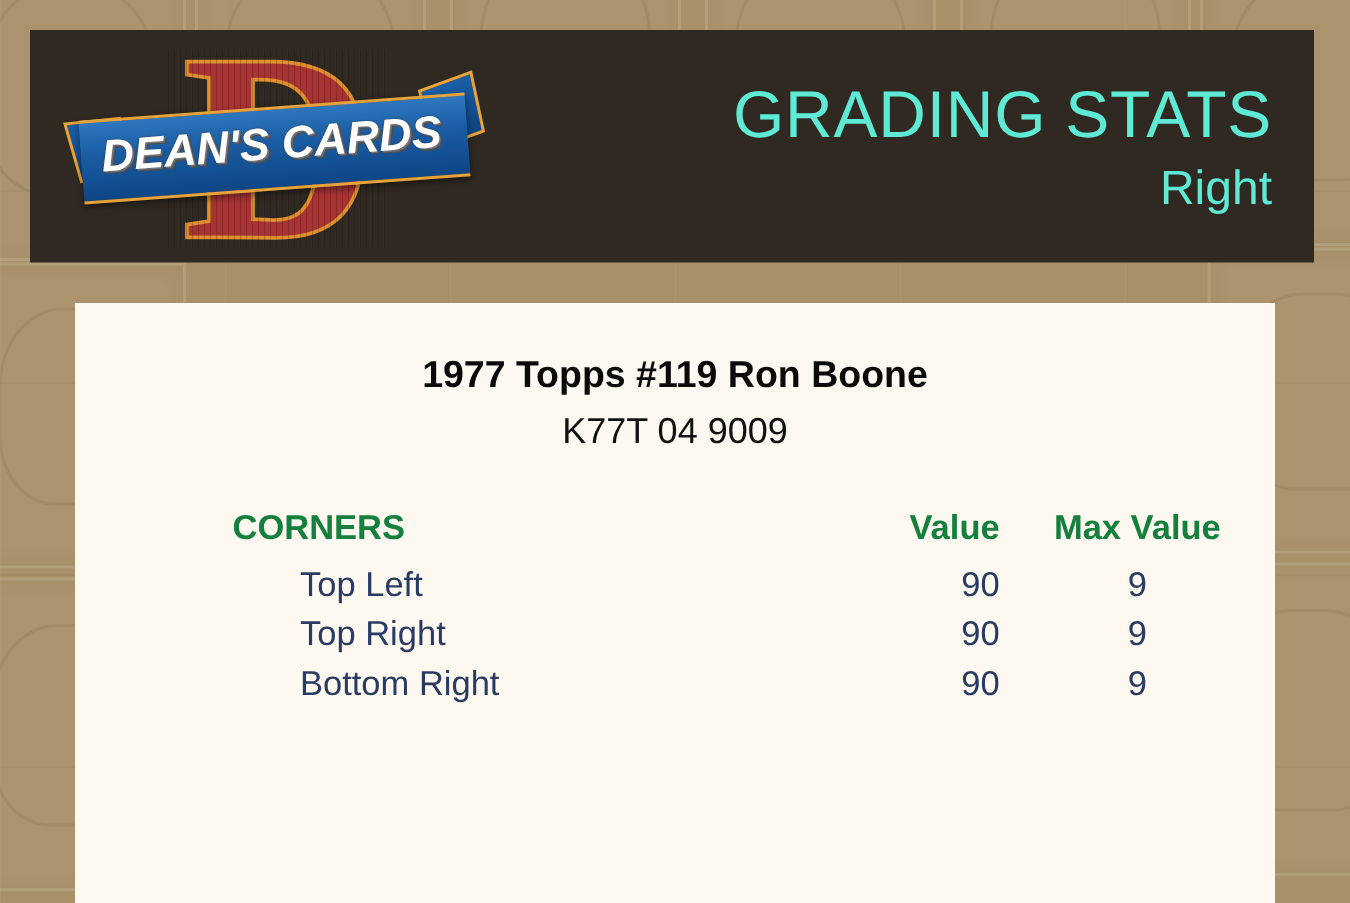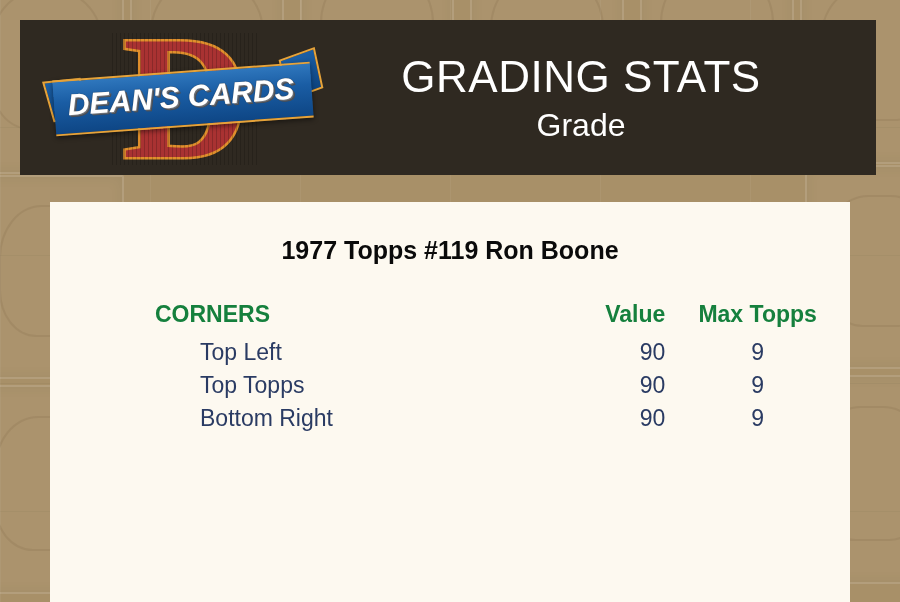--- a/index.html
+++ b/index.html
@@ -157,22 +157,22 @@
     text-shadow:
       1px 1px 0 #6d7076,
       2px 2px 0 #4b4e54,
       0 0 1px #2b2d31;
     white-space: nowrap;
   }
 
   
   .header-titles {
     flex: 1 1 auto;
-    text-align: center;
-    color: #ffffff;
+    text-align: right;
+    color: #5eead4;
     padding-right: 28px;
   }
   .title-main {
     font-size: 44px;
     font-weight: normal;
     line-height: 52px;
     letter-spacing: 0.5px;
   }
   .title-sub {
     font-size: 32px;
@@ -261,45 +261,46 @@
       <div class="logo-d">D</div>
       <div class="logo-d-stripes"></div>
       <div class="ribbon-tail-l"></div>
       <div class="ribbon-tail-r"></div>
       <div class="ribbon"></div>
       <div class="ribbon-text">DEAN'S CARDS</div>
     </div>
 
     <div class="header-titles">
       <div class="title-main">GRADING STATS</div>
-      <div class="title-sub">Grade</div>
+      <div class="title-sub">Right</div>
     </div>
 
   </div>
 
   <div class="content-panel">
 
     <div class="card-title">1977 Topps #119 Ron Boone</div>
+    <div class="card-serial">K77T 04 9009</div>
 
     <table class="stats-table">
       <thead>
         <tr>
           <th class="col-label-head">CORNERS</th>
           <th class="col-value">Value</th>
-          <th class="col-max">Max Topps</th>
+          <th class="col-max">Max Value</th>
         </tr>
       </thead>
       <tbody>
         <tr>
           <td class="col-label row-label">Top Left</td>
           <td class="col-value">90</td>
           <td class="col-max">9</td>
         </tr>
         <tr>
-          <td class="col-label row-label">Top Topps</td>
+          <td class="col-label row-label">Top Right</td>
           <td class="col-value">90</td>
           <td class="col-max">9</td>
         </tr>
         <tr>
           <td class="col-label row-label">Bottom Right</td>
           <td class="col-value">90</td>
           <td class="col-max">9</td>
         </tr>
       </tbody>
     </table>

